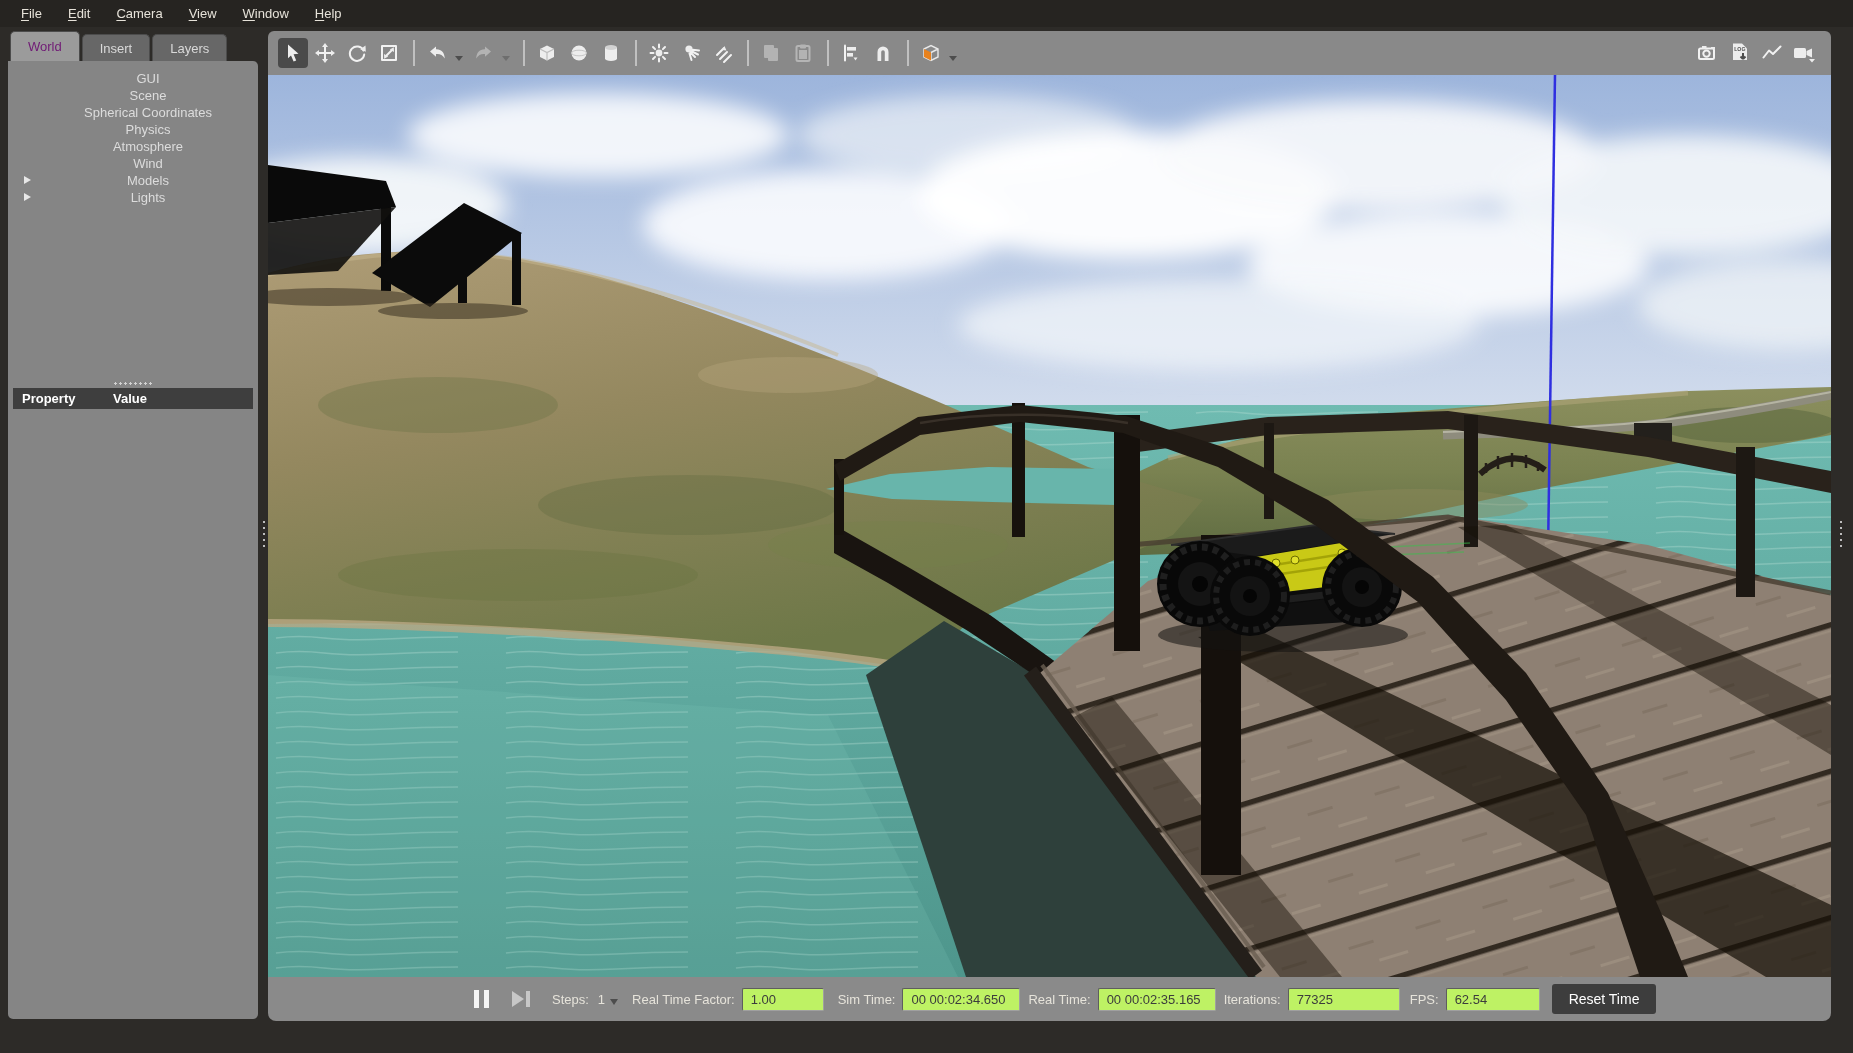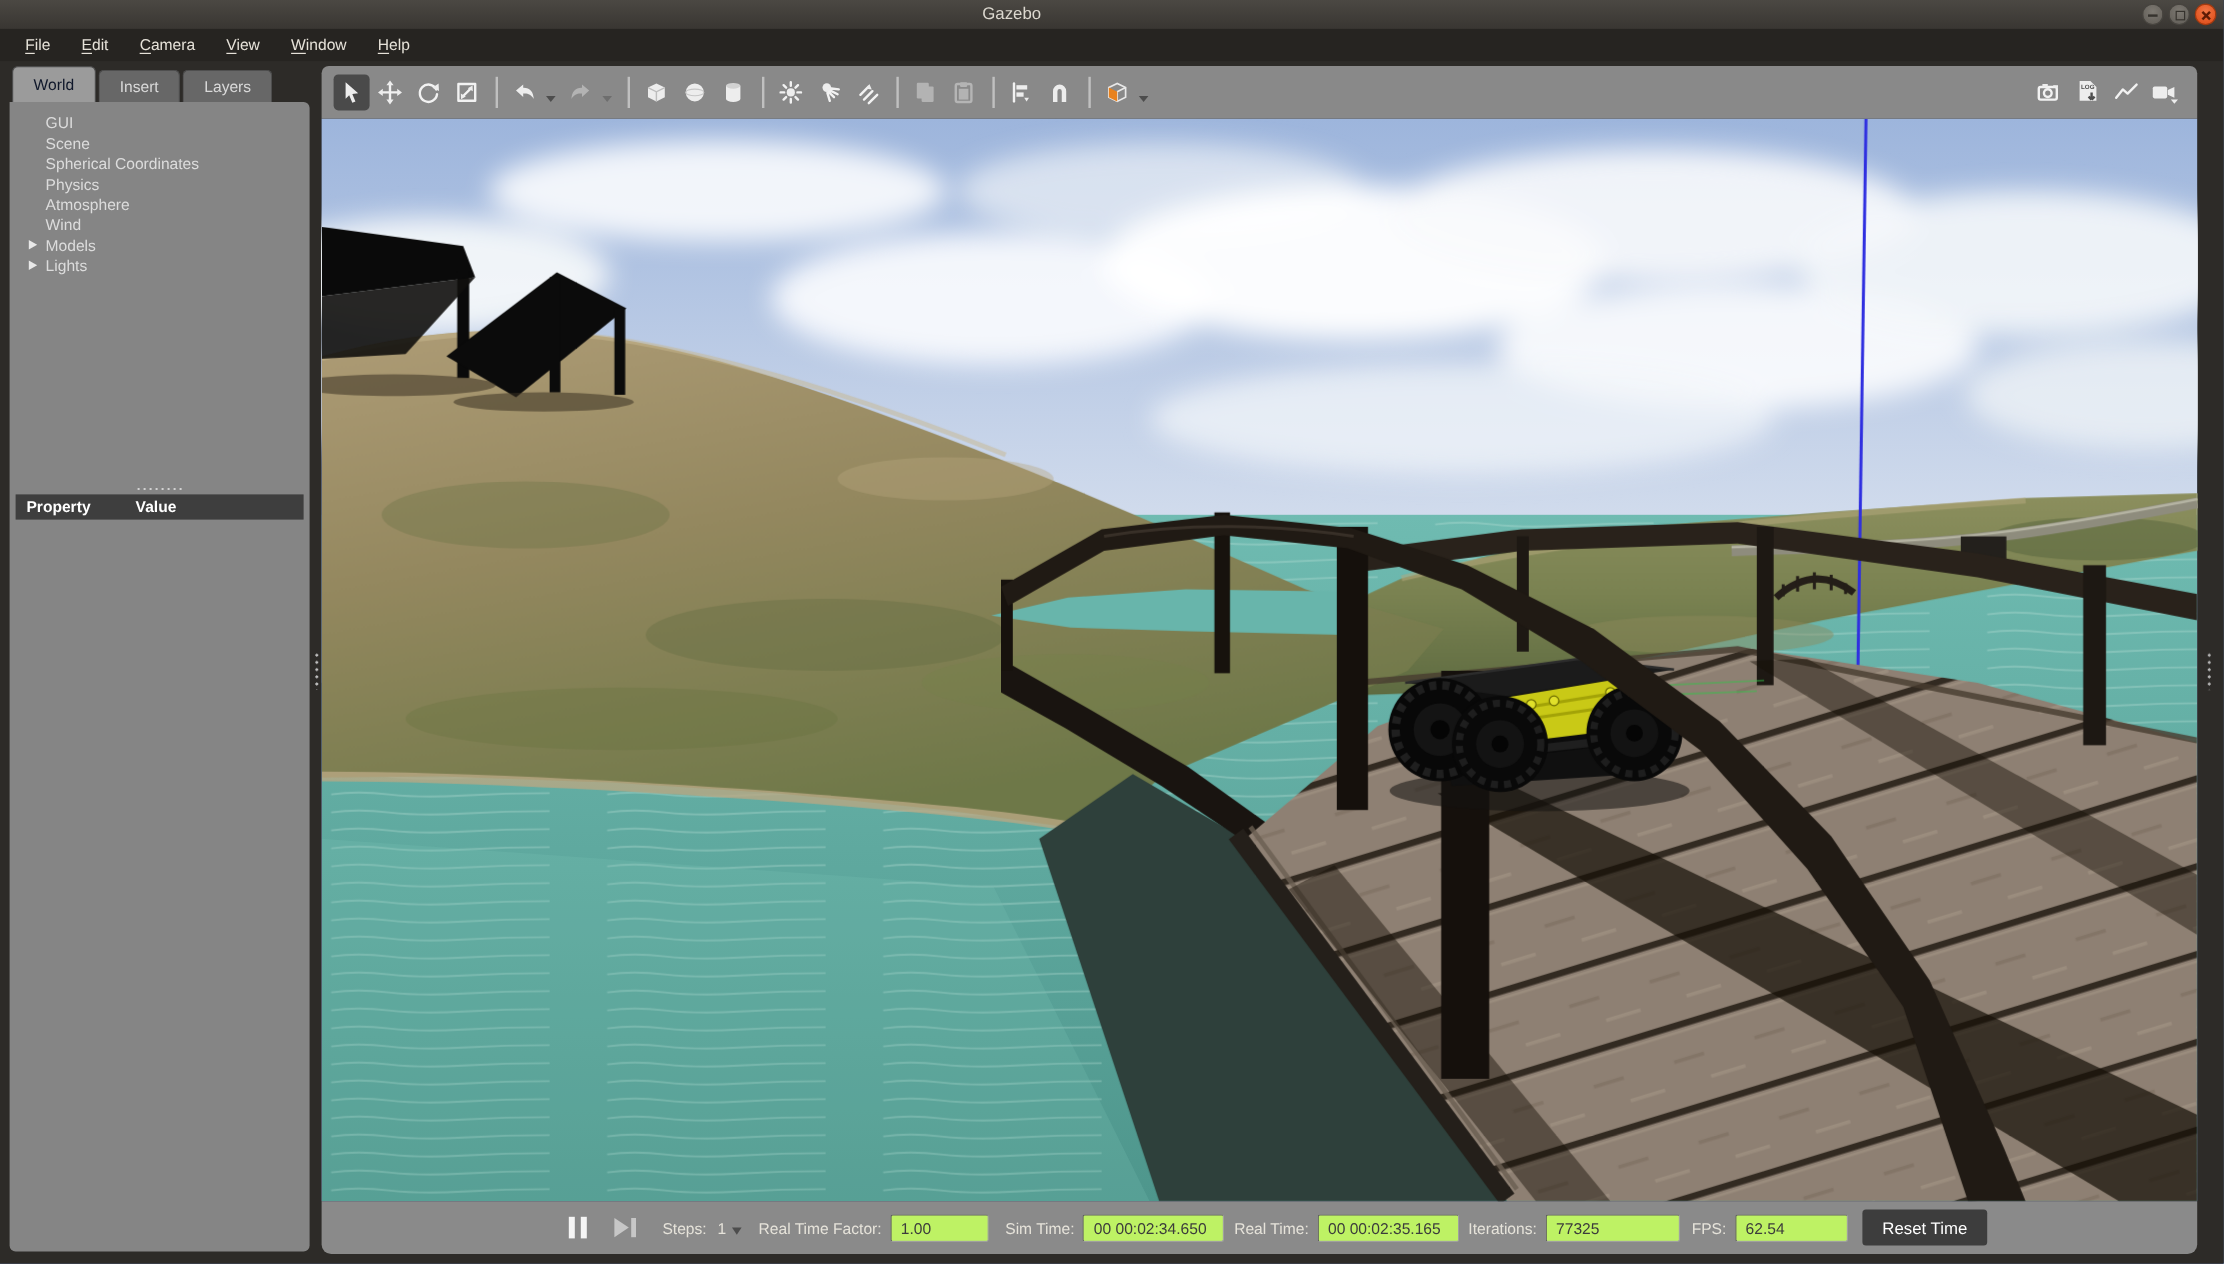--- a/index.html
+++ b/index.html
@@ -26,25 +26,25 @@
 
   
   .main { position:relative; height:1002px; background:#2d2b28; }
 
   
   .left-panel { position:absolute; left:8px; top:4px; width:250px; height:988px; }
   .tabs { display:flex; align-items:flex-end; height:30px; padding-left:2px; }
   .tab { height:27px; padding:0 17px; display:flex; align-items:center; font-size:13px;
     background:#676767; color:#d9d9d9; border:1px solid #4c4c4c; border-bottom:none;
     border-radius:5px 5px 0 0; margin-right:2px; }
-  .tab.active { height:30px; background:#9b9b9b; color:#0f172a; }
+  .tab.active { height:30px; background:#9b9b9b; color:#701a75; }
   .panel-body { height:958px; background:#858585; border-radius:0 5px 5px 5px; overflow:hidden; }
   .tree { list-style:none; padding-top:9px; height:318px; }
   .tree li { position:relative; padding-left:30px; height:17px; line-height:17px;
-    font-size:13px; color:#dcdcdc; white-space:nowrap; }
+    font-size:13px; color:#dcdcdc; white-space:nowrap;text-align:center; }
   .tree li .arr { position:absolute; left:16px; top:4px; width:0; height:0;
     border-left:7px solid #e8e8e8; border-top:4.5px solid transparent; border-bottom:4.5px solid transparent; }
   .hsplit { width:40px; height:5px; margin:2px auto;
     background-image:radial-gradient(circle,#d2d2d2 1px,transparent 1.3px); background-size:5px 5px; }
   .prop-header { margin:0 5px; height:21px; background:#3e3e3e; display:flex; align-items:center;
     font-size:13px; font-weight:bold; color:#ffffff; }
   .prop-header .c1 { width:100px; padding-left:9px; } .prop-header .c2 { flex:1; }
 
   
   .vsplit { position:absolute; top:4px; width:12px; height:988px; }
@@ -91,28 +91,20 @@
   .steps-caret { width:0; height:0; border-left:4.5px solid transparent; border-right:4.5px solid transparent;
     border-top:6px solid #4d4d4d; margin:6px 0 0 5px; }
   .reset-btn { margin-left:12px; height:30px; padding:3px 17px; background:#3d3d3d; color:#ffffff;
     border:none; border-radius:3px; font-size:14px; font-family:"Liberation Sans",sans-serif; }
 </style>
 </head>
 <body>
 
 <div class="window">
 
-  <div class="titlebar">
-    <span class="title">Gazebo</span>
-    <div class="winctl">
-      <div class="wbtn min"></div>
-      <div class="wbtn max"></div>
-      <div class="wbtn close"></div>
-    </div>
-  </div>
 
   <div class="menubar">
     <div class="menu-item"><span class="u">F</span><span>ile</span></div>
     <div class="menu-item"><span class="u">E</span><span>dit</span></div>
     <div class="menu-item"><span class="u">C</span><span>amera</span></div>
     <div class="menu-item"><span class="u">V</span><span>iew</span></div>
     <div class="menu-item"><span class="u">W</span><span>indow</span></div>
     <div class="menu-item"><span class="u">H</span><span>elp</span></div>
   </div>
 

